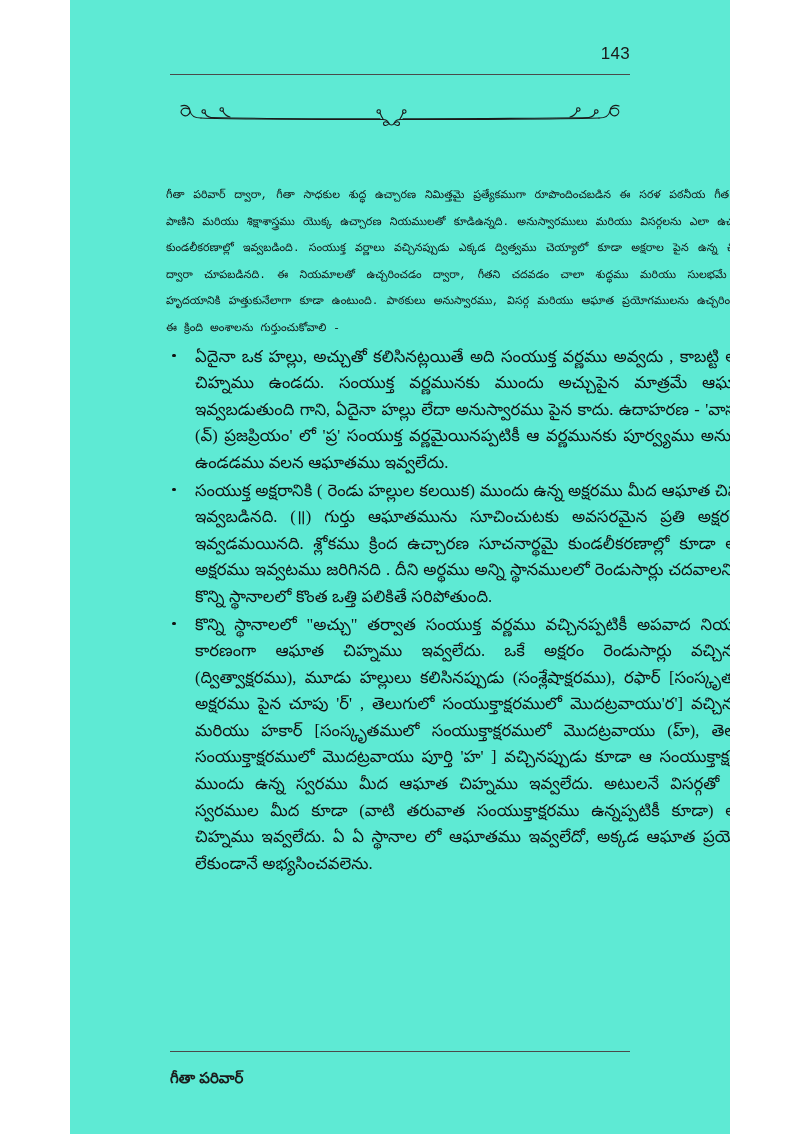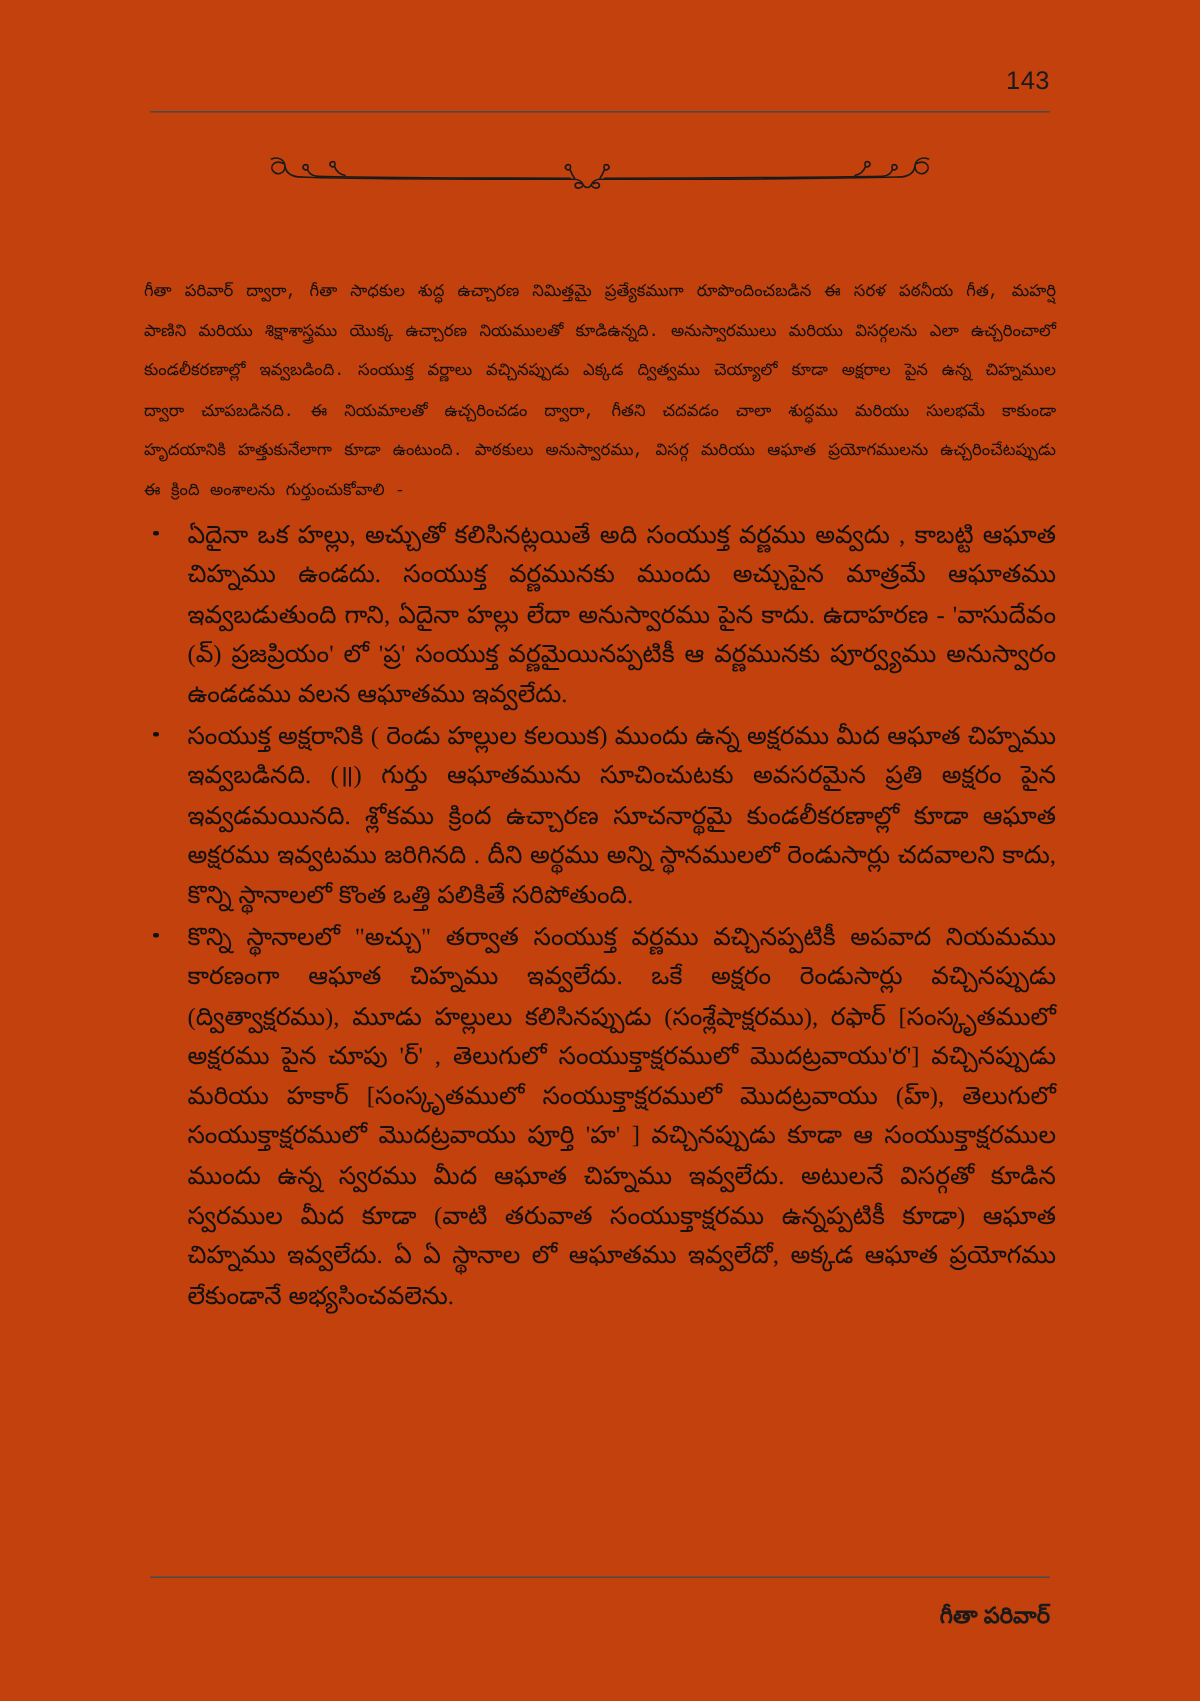--- a/index.html
+++ b/index.html
@@ -6,24 +6,24 @@
     margin: 0;
     padding: 0;
     background: #ffffff;
   }
   body {
     font-family: "Liberation Serif", "DejaVu Serif", serif;
     color: #000000;
   }
   .page {
     position: relative;
-    width: 800px;
+    width: 660px;
     height: 1134px;
     margin: 0 auto;
-    background: #c2410c;
+    background: #5eead4;
     box-sizing: border-box;
     overflow: hidden;
   }
 
   
   .page-header {
     position: absolute;
     top: 44px;
     left: 100px;
     right: 100px;
@@ -114,21 +114,21 @@
     background: #111111;
     border-radius: 50%;
   }
 
   
   .page-footer {
     position: absolute;
     left: 100px;
     right: 100px;
     bottom: 46px;
-    text-align: right;
+    text-align: left;
     margin-top: 15px;
   }
   .footer-rule {
     height: 1px;
     background: #4a4a4a;
     margin-bottom: 16px;
   }
   .footer-text {
     font-family: "Liberation Sans", "DejaVu Sans", sans-serif;
     font-size: 15px;

